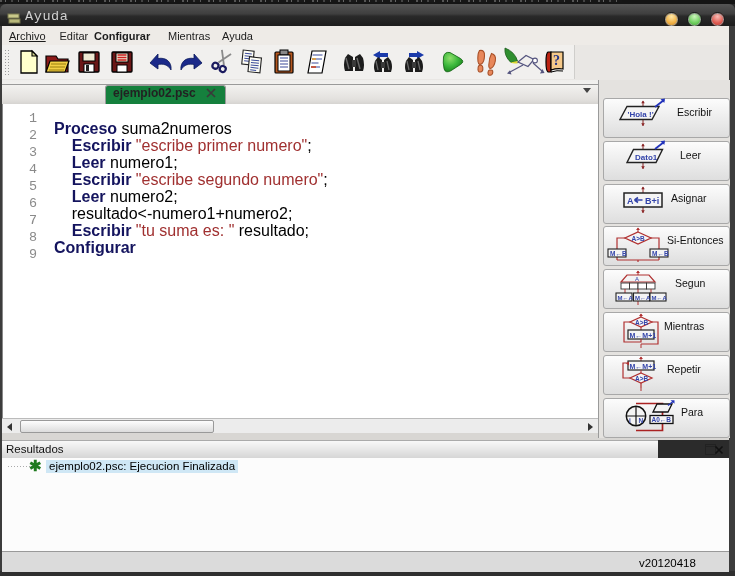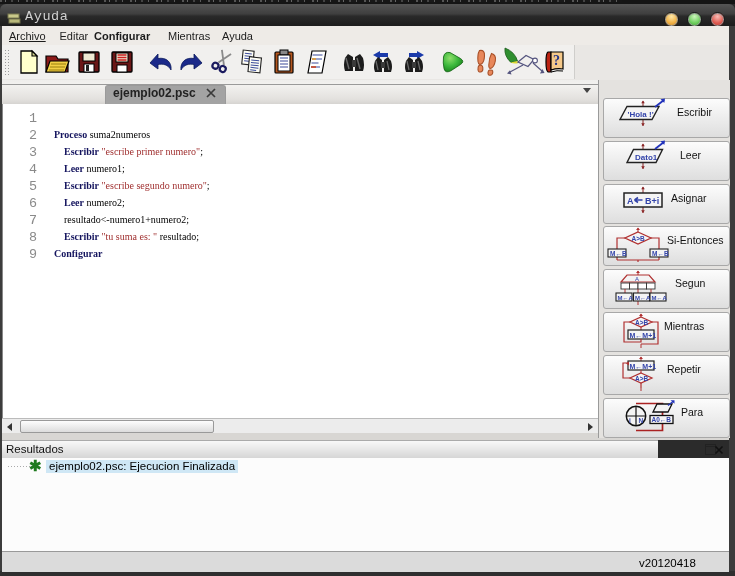--- a/index.html
+++ b/index.html
@@ -29,28 +29,28 @@
 #toolbar{left:2px;top:45px;width:727px;height:35px;background:#e9e7e4;}
 #toolraised{left:2px;top:45px;width:572px;height:34px;background:#f1f0ee;border-right:1px solid #cfcecb;}
 #grip{left:4px;top:49px;width:6px;height:26px;background-image:radial-gradient(#9a9a9a 0.8px,transparent 0.9px);background-size:3px 3px;}
 .tbico{position:absolute;top:48px;width:28px;height:28px;}
 
 #tabzone{left:2px;top:80px;width:596px;height:24px;background:linear-gradient(#efeeec 0%,#f3f2f0 20%,#e3e1de 80%,#d6d4d1 100%);}
 #tabline{left:2px;top:84px;width:596px;height:1px;background:#9a9a9a;}
 .tab{position:absolute;top:85px;height:19px;font-size:11px;color:#222;}
 #tab1{left:4px;width:101px;background:linear-gradient(#f2f1ef,#e2e0dd);border:1px solid #9a9a9a;border-bottom:none;border-radius:3px 3px 0 0;}
 #tab1 span{position:absolute;left:10px;top:0.5px;}
-#tab2{left:105px;width:119px;background:#a3a3a3;border:1px solid #9a9a9a;border-bottom:1px solid #fff;border-radius:3px 3px 0 0;font-weight:bold;}
+#tab2{left:105px;width:119px;background:#15803d;border:1px solid #9a9a9a;border-bottom:1px solid #fff;border-radius:3px 3px 0 0;font-weight:bold;}
 #tab2 span{position:absolute;left:7px;top:0px;font-size:12px;}
 
 #tabdrop{left:583px;top:88px;width:0;height:0;border-left:4px solid transparent;border-right:4px solid transparent;border-top:5px solid #444;}
 
 #editor{left:2px;top:104px;width:596px;height:314px;background:#fff;border-left:1px solid #888;}
 #lnums{position:absolute;left:0;top:6px;width:34px;text-align:right;color:#8a8a8a;font-family:"Liberation Mono",monospace;font-size:13.4px;line-height:17px;}
-#code{position:absolute;left:51px;top:22px;font-family:Liberation Serif, serif;font-size:10px;line-height:17px;color:#000;white-space:pre;}
+#code{position:absolute;left:51px;top:16px;font-family:Liberation Sans, sans-serif;font-size:16px;line-height:17px;color:#000;white-space:pre;}
 .kw{color:#14145e;font-weight:bold;}
 .str{color:#a03030;}
 
 #hscroll{left:2px;top:418px;width:596px;height:15px;background:#ececec;border-top:1px solid #bbb;}
 #hthumb{left:20px;top:420px;width:192px;height:11px;background:linear-gradient(#fdfdfd,#dcdcdc);border:1px solid #999;border-radius:2px;}
 .sarrow{position:absolute;top:423px;width:0;height:0;border-top:4px solid transparent;border-bottom:4px solid transparent;}
 #sal{left:7px;border-right:5px solid #333;}
 #sar{left:588px;border-left:5px solid #333;}
 #belowedit{left:2px;top:433px;width:727px;height:7px;background:#d8d6d3;}
 

